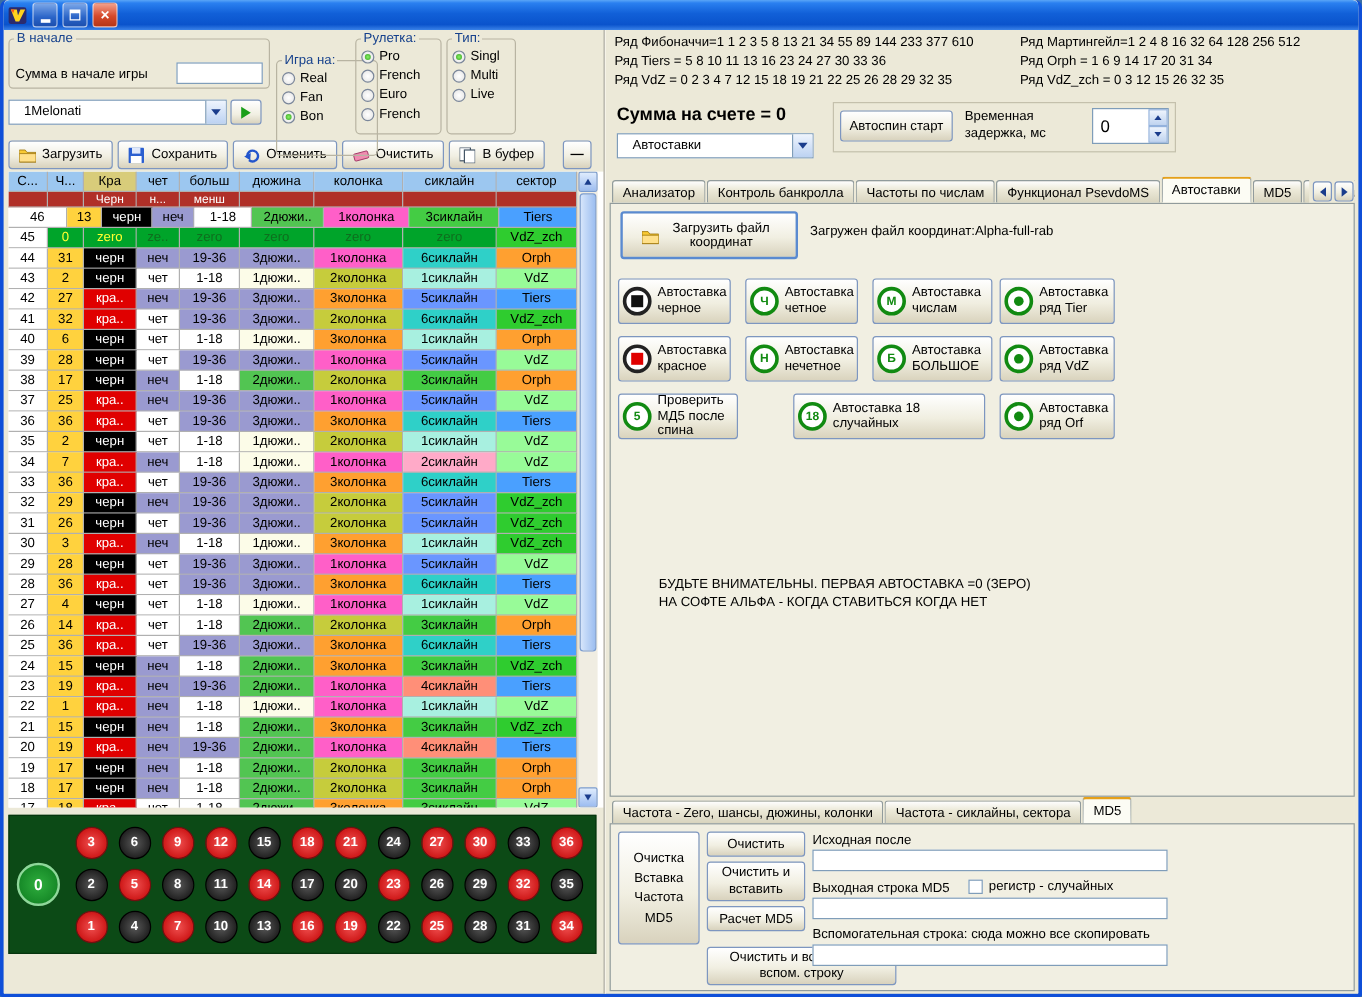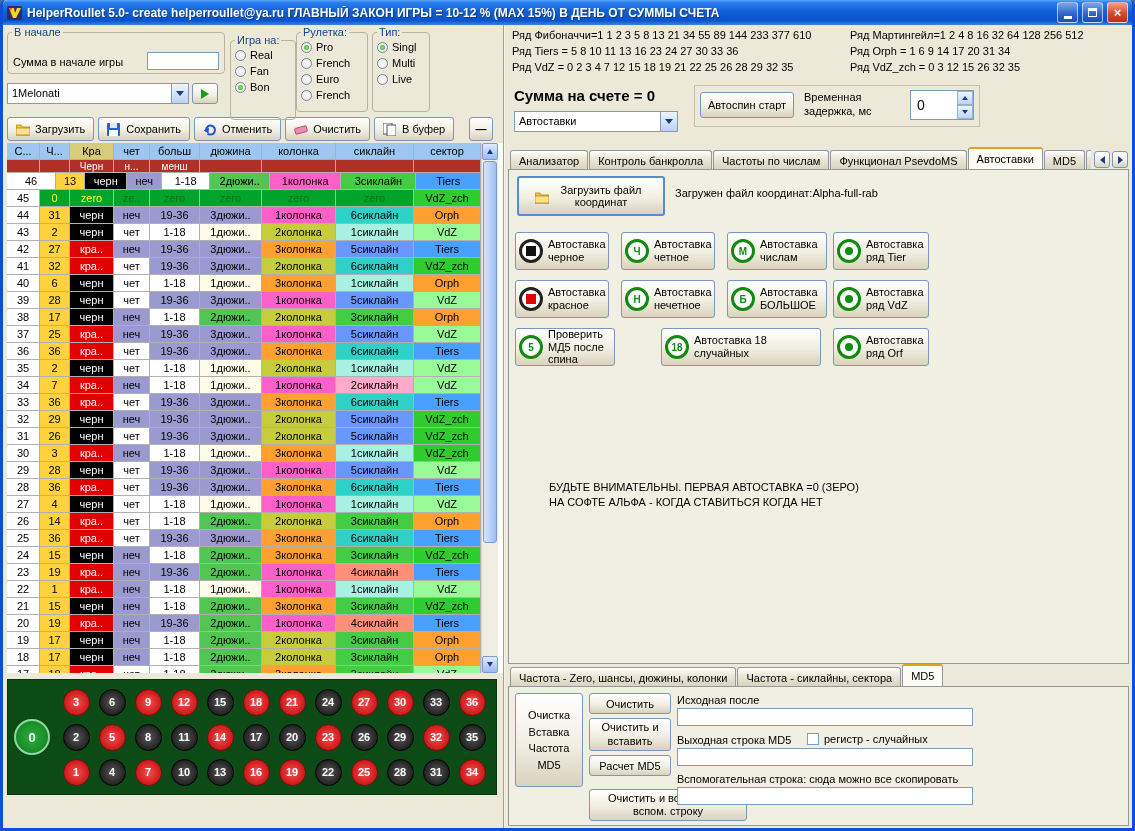--- a/index.html
+++ b/index.html
@@ -25,32 +25,32 @@
   .main { flex:1; min-height:0; display:flex; }
 
   
   .left-pane { width:500px; flex:0 0 500px; display:flex; flex-direction:column; }
   .top-controls { position:relative; height:90px; flex:0 0 90px; }
   .group { position:absolute; border:1px solid #b8b4a2; border-radius:4px; padding:1px 4px; }
   .group legend { color:#16418c; padding:0 2px; font-size:11px; }
   #start-group { left:4px; top:1px; width:218px; height:48px; }
   #start-group .lbl { position:absolute; left:5px; top:18px; }
   #start-sum { position:absolute; right:5px; top:14px; width:72px; height:18px; }
-  #group-game { left:227px; top:9px; width:66px; height:86px; }
+  #group-game { left:227px; top:19px; width:85px; height:86px; }
   #group-roulette { left:293px; top:1px; width:72px; height:86px; }
   #group-type { left:369px; top:1px; width:58px; height:86px; }
   .radio-row { display:flex; align-items:center; gap:4px; height:16px; }
   .radio { width:11px; height:11px; border-radius:50%; border:1px solid #7a869a;
            background:radial-gradient(#ffffff,#e2e2e2); flex:0 0 11px; }
   .radio.checked { position:relative; }
   .radio.checked::after { content:""; position:absolute; left:2px; top:2px; width:5px; height:5px;
            border-radius:50%; background:radial-gradient(#8af26a,#2f9e16); }
   .combo-row { position:absolute; left:4px; top:58px; display:flex; gap:3px; }
   .combo { display:flex; height:21px; border:1px solid #7f9db9; background:#fff; }
-  .combo-value { flex:1; padding:3px 4px 0; white-space:nowrap; overflow:hidden; }
+  .combo-value { flex:1; padding:3px 12px 0; white-space:nowrap; overflow:hidden; }
   .combo-btn { width:17px; background:linear-gradient(#eef4fd,#bcd2f2); border-left:1px solid #7f9db9;
     display:flex; align-items:center; justify-content:center; }
   #preset-combo { width:182px; }
   .tri-down { width:0; height:0; border-left:4px solid transparent; border-right:4px solid transparent;
     border-top:5px solid #1a3c8c; }
   .tri-up { width:0; height:0; border-left:4px solid transparent; border-right:4px solid transparent;
     border-bottom:5px solid #1a3c8c; }
   .play-btn { width:26px; height:21px; border:1px solid #7d96c0; border-radius:3px;
     background:linear-gradient(#fff,#f1efe2 60%,#d8d2bd); display:flex; align-items:center; justify-content:center; }
   .play-tri { width:0; height:0; border-top:5px solid transparent; border-bottom:5px solid transparent;
@@ -180,21 +180,20 @@
 <div class="window">
 
   <div class="titlebar">
     <span class="app-icon">
       <svg viewBox="0 0 16 16" width="16" height="16">
           <rect x="0" y="1" width="15" height="14" rx="2" fill="#2b2b6e"></rect>
           <path d="M2 3 L7 3 L8 8 L10 3 L14 3 L9 13 L6 13 Z" fill="#ffd21e"></path>
           <path d="M2 3 L5 3 L4 6 Z" fill="#ff5a1e"></path>
         </svg>
     </span>
-    <span class="title-text">HelperRoullet 5.0- create helperroullet@ya.ru ГЛАВНЫЙ ЗАКОН ИГРЫ = 10-12 % (MAX 15%) В ДЕНЬ ОТ СУММЫ СЧЕТА</span>
     <span class="winbtn blue">
         <span class="min-glyph"></span>
       </span>
     <span class="winbtn blue">
         <span class="max-glyph"></span>
       </span>
     <span class="winbtn red">×</span>
   </div>
 
   <div class="main">

